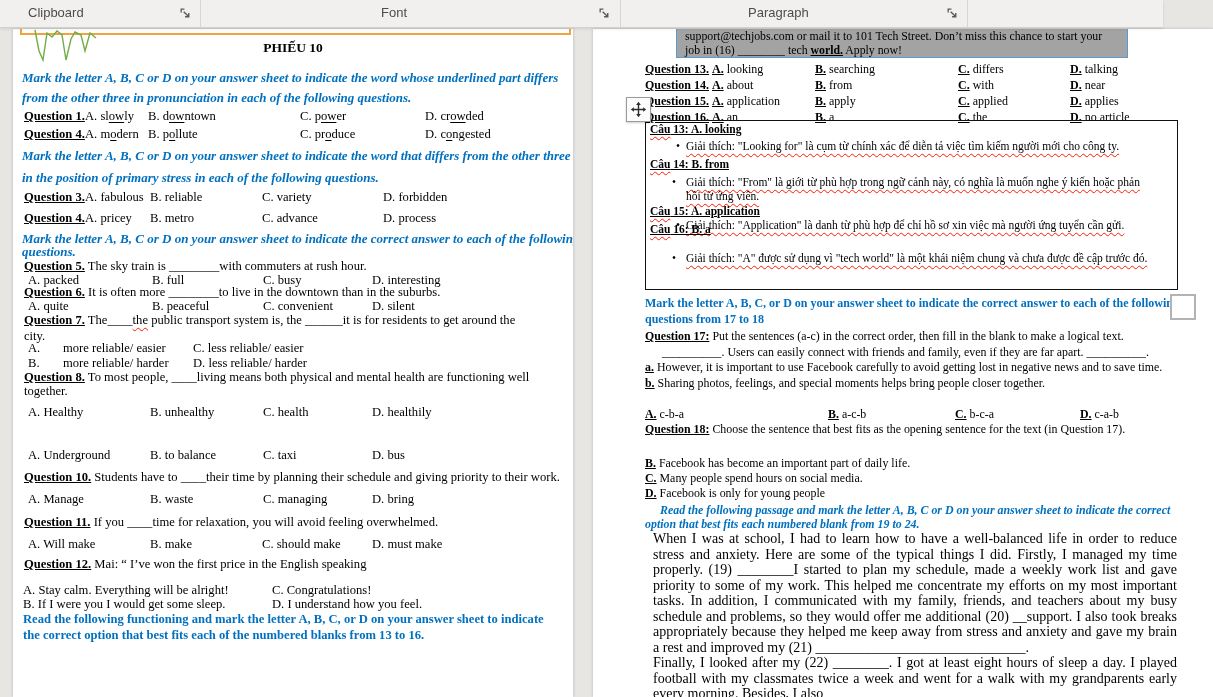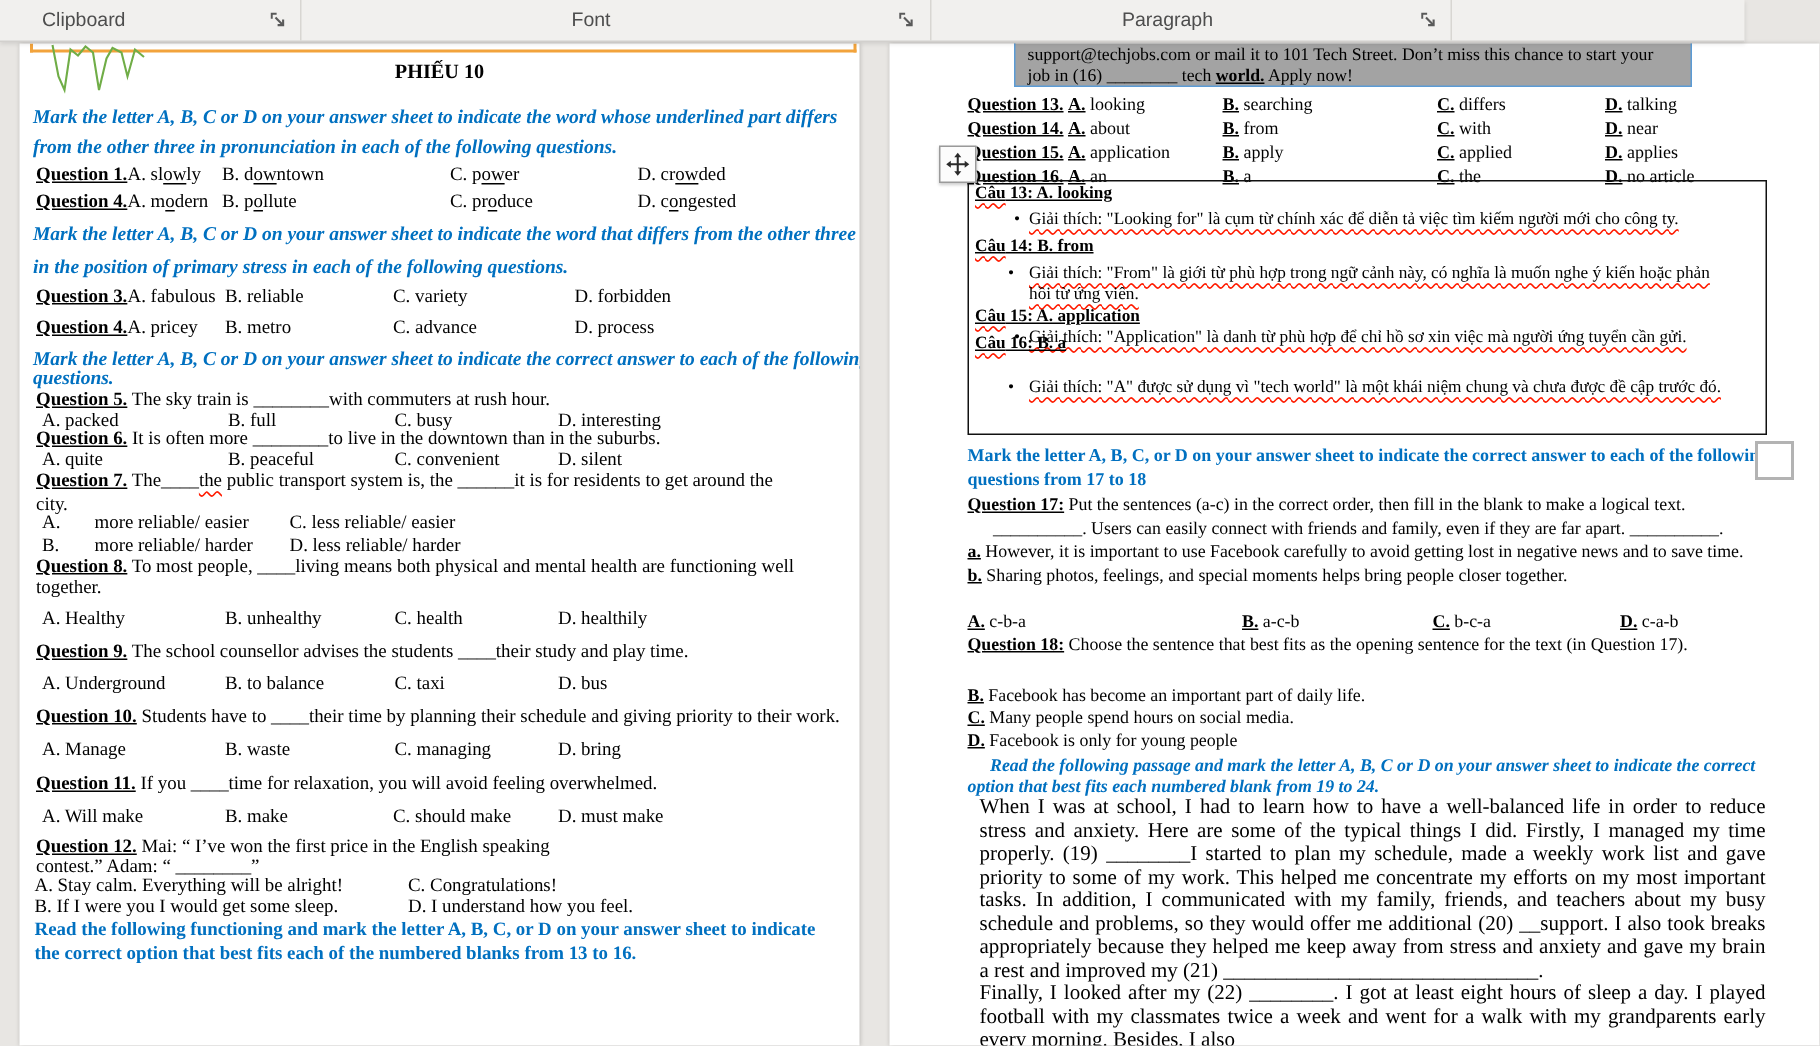--- a/index.html
+++ b/index.html
@@ -171,21 +171,20 @@
 
     <div class="ln" style="top:341px;left:11px"><span class="b">Question 8.</span> <span>To most people, ____living means both physical and mental health are functioning well</span></div>
     <div class="ln" style="top:355px;left:11px"><span>together.</span></div>
     <div class="ln" style="top:376px">
       <span class="c" style="left:15px">A. Healthy</span>
       <span class="c" style="left:137px">B. unhealthy</span>
       <span class="c" style="left:250px">C. health</span>
       <span class="c" style="left:359px">D. healthily</span>
     </div>
 
-    <div class="ln" style="top:398px;left:11px"><span class="b">Question 9.</span> <span>The school counsellor advises the students ____their study and play time.</span></div>
     <div class="ln" style="top:419px">
       <span class="c" style="left:15px">A. Underground</span>
       <span class="c" style="left:137px">B. to balance</span>
       <span class="c" style="left:250px">C. taxi</span>
       <span class="c" style="left:359px">D. bus</span>
     </div>
 
     <div class="ln" style="top:441px;left:11px"><span class="b">Question 10.</span> <span>Students have to ____their time by planning their schedule and giving priority to their work.</span></div>
     <div class="ln" style="top:463px">
       <span class="c" style="left:15px">A. Manage</span>
@@ -196,21 +195,20 @@
 
     <div class="ln" style="top:486px;left:11px"><span class="b">Question 11.</span> <span>If you ____time for relaxation, you will avoid feeling overwhelmed.</span></div>
     <div class="ln" style="top:508px">
       <span class="c" style="left:15px">A. Will make</span>
       <span class="c" style="left:137px">B. make</span>
       <span class="c" style="left:249px">C. should make</span>
       <span class="c" style="left:359px">D. must make</span>
     </div>
 
     <div class="ln" style="top:528px;left:11px"><span class="b">Question 12.</span> <span>Mai: “ I’ve won the first price in the English speaking</span></div>
-    <div class="ln" style="top:541px;left:11px"><span>contest.” Adam: “ ________”</span></div>
     <div class="ln" style="top:554px">
       <span class="c" style="left:10px">A. Stay calm. Everything will be alright!</span>
       <span class="c" style="left:259px">C. Congratulations!</span>
     </div>
     <div class="ln" style="top:568px">
       <span class="c" style="left:10px">B. If I were you I would get some sleep.</span>
       <span class="c" style="left:259px">D. I understand how you feel.</span>
     </div>
 
     <div class="ln blue" style="top:583px;left:10px">Read the following functioning and mark the letter A, B, C, or D on your answer sheet to indicate</div>

